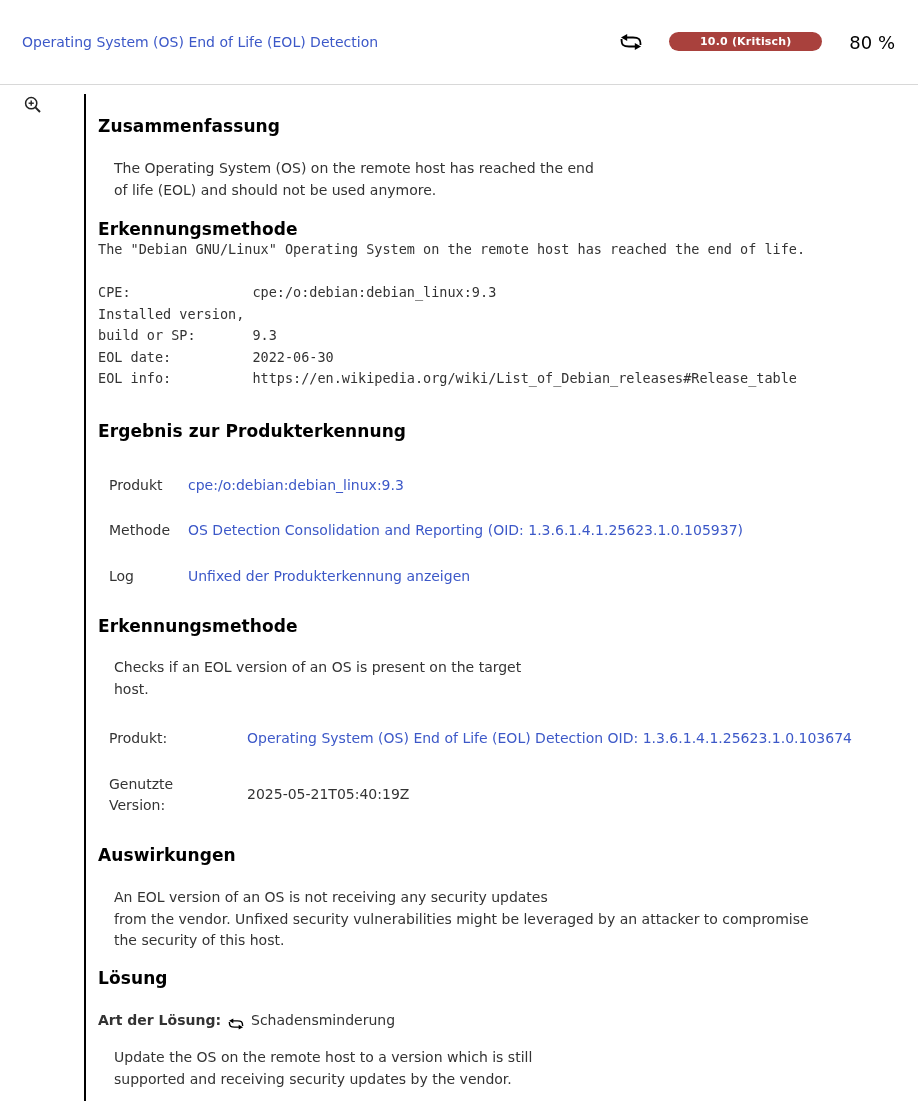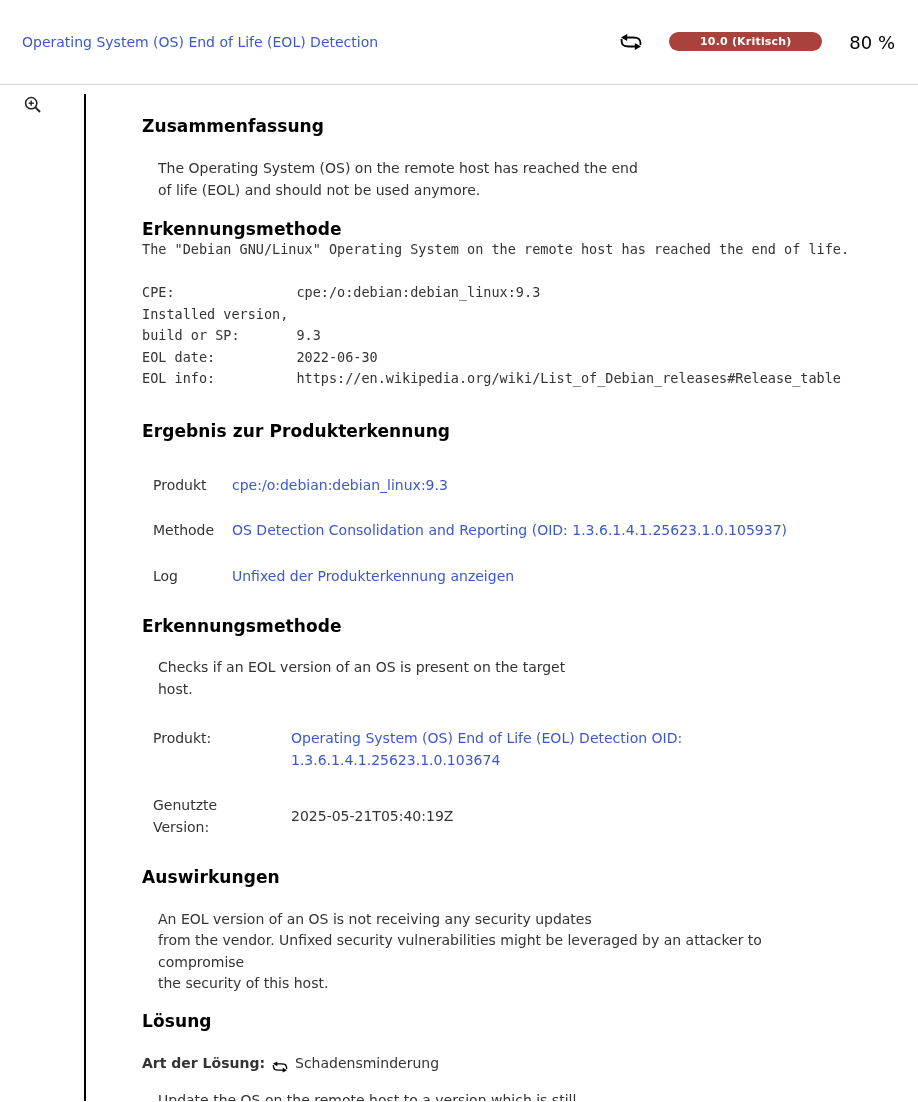--- a/index.html
+++ b/index.html
@@ -31,21 +31,21 @@
   .hdr-right{margin-left:auto;display:flex;align-items:flex-start;gap:8px;}
   .mitigation-icon svg{display:block;}
   .sev-badge{
     margin-left:18px;width:153px;height:19px;border-radius:10px;
     background:var(--severity-critical);color:#ffffff;
     display:flex;align-items:center;justify-content:center;
     font-size:11px;font-weight:bold;letter-spacing:.2px;
   }
   .qod{margin-left:19px;font-size:18px;color:#000;}
   
-  .main{position:relative;height:1016px;overflow:hidden;padding-left:44px;}
+  .main{position:relative;height:1016px;overflow:hidden;}
   .zoom-ico{position:absolute;left:24px;top:11px;cursor:pointer;}
   .vrule{position:absolute;left:84px;top:9px;bottom:0;width:2px;background:var(--rule);}
   .content{margin-left:98px;padding-right:50px;}
   h2{
     font-size:17px;line-height:20px;font-weight:bold;color:var(--heading-text);
     margin:0;letter-spacing:.1px;
   }
   .para{
     font-size:14px;line-height:21.5px;margin:16px;white-space:pre-line;color:var(--body-text);
   }

